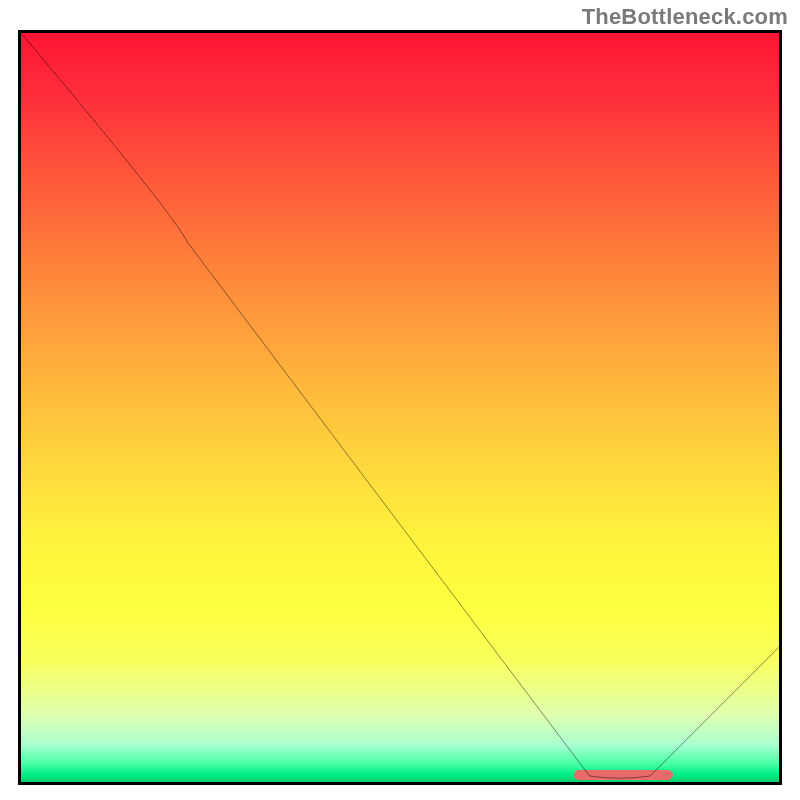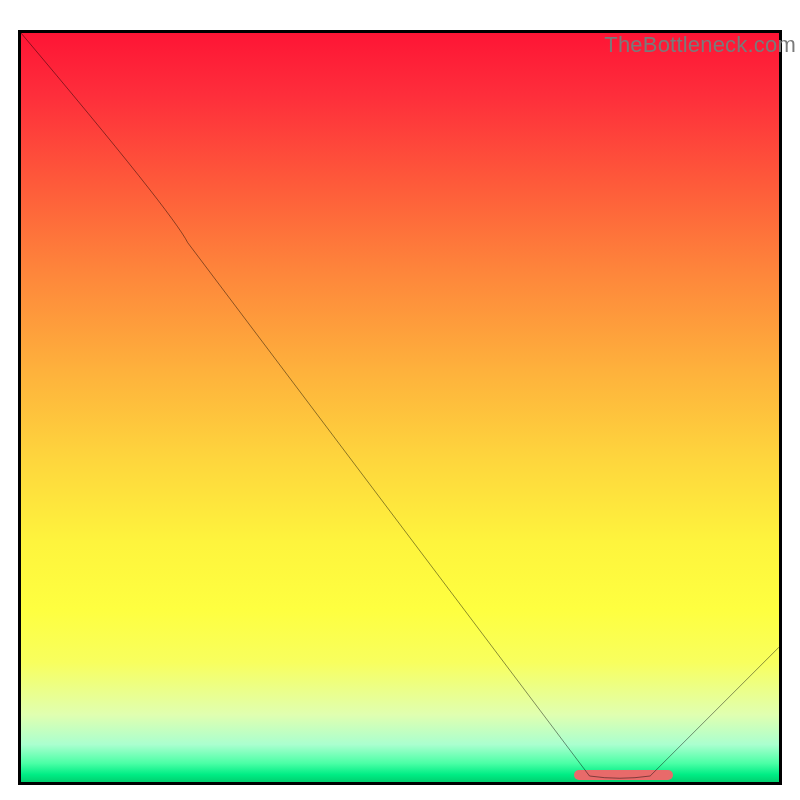--- a/index.html
+++ b/index.html
@@ -12,27 +12,26 @@
     overflow: hidden;
   }
   .wrap {
     position: relative;
     width: 800px;
     height: 800px;
   }
   .watermark {
     position: absolute;
     top: 4px;
-    right: 4px;
+    right: 12px;
     font-size: 22px;
-    font-weight: 400;
+    font-weight: 700;
     color: #7a7a7a;
     letter-spacing: 0.2px;
     z-index: 10;
-    margin-top: 28px;
   }
   .plot {
     position: absolute;
     left: 18px;
     top: 30px;
     width: 764px;
     height: 755px;
     border: 3px solid #000;
     box-sizing: border-box;
     overflow: hidden;

